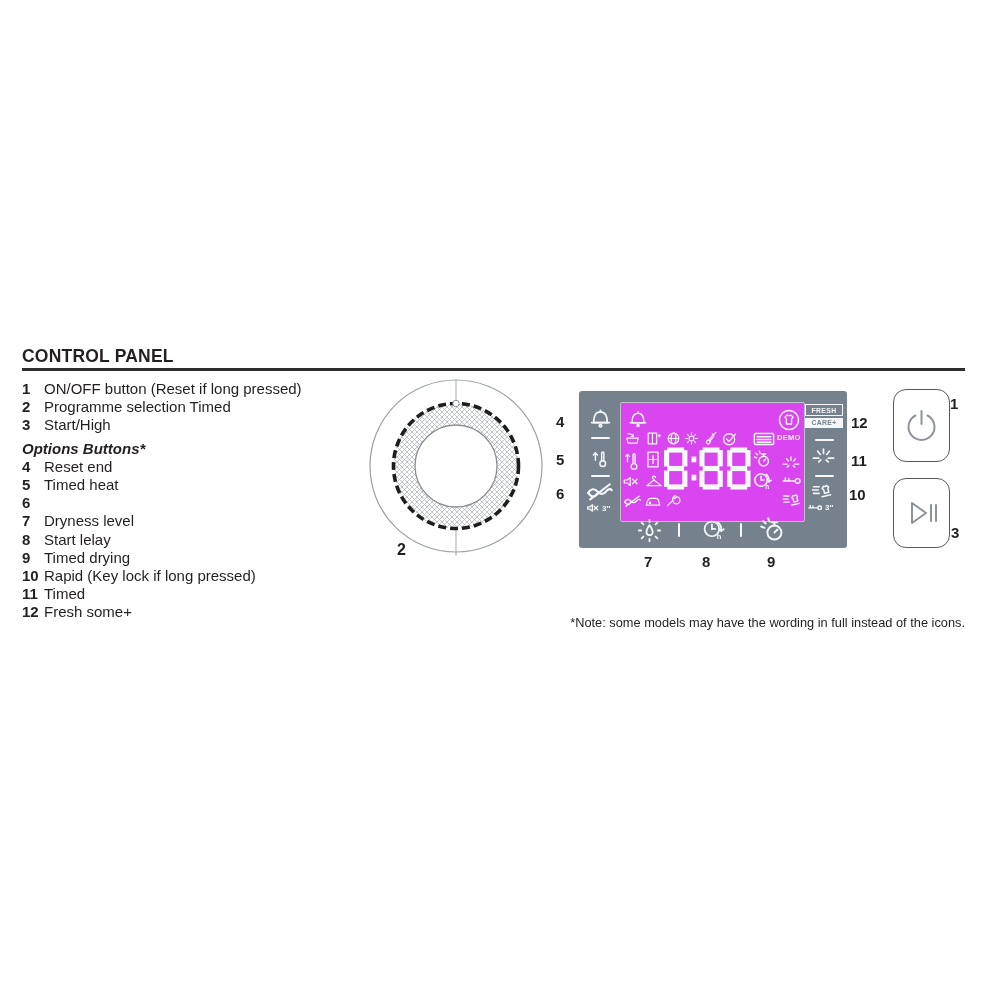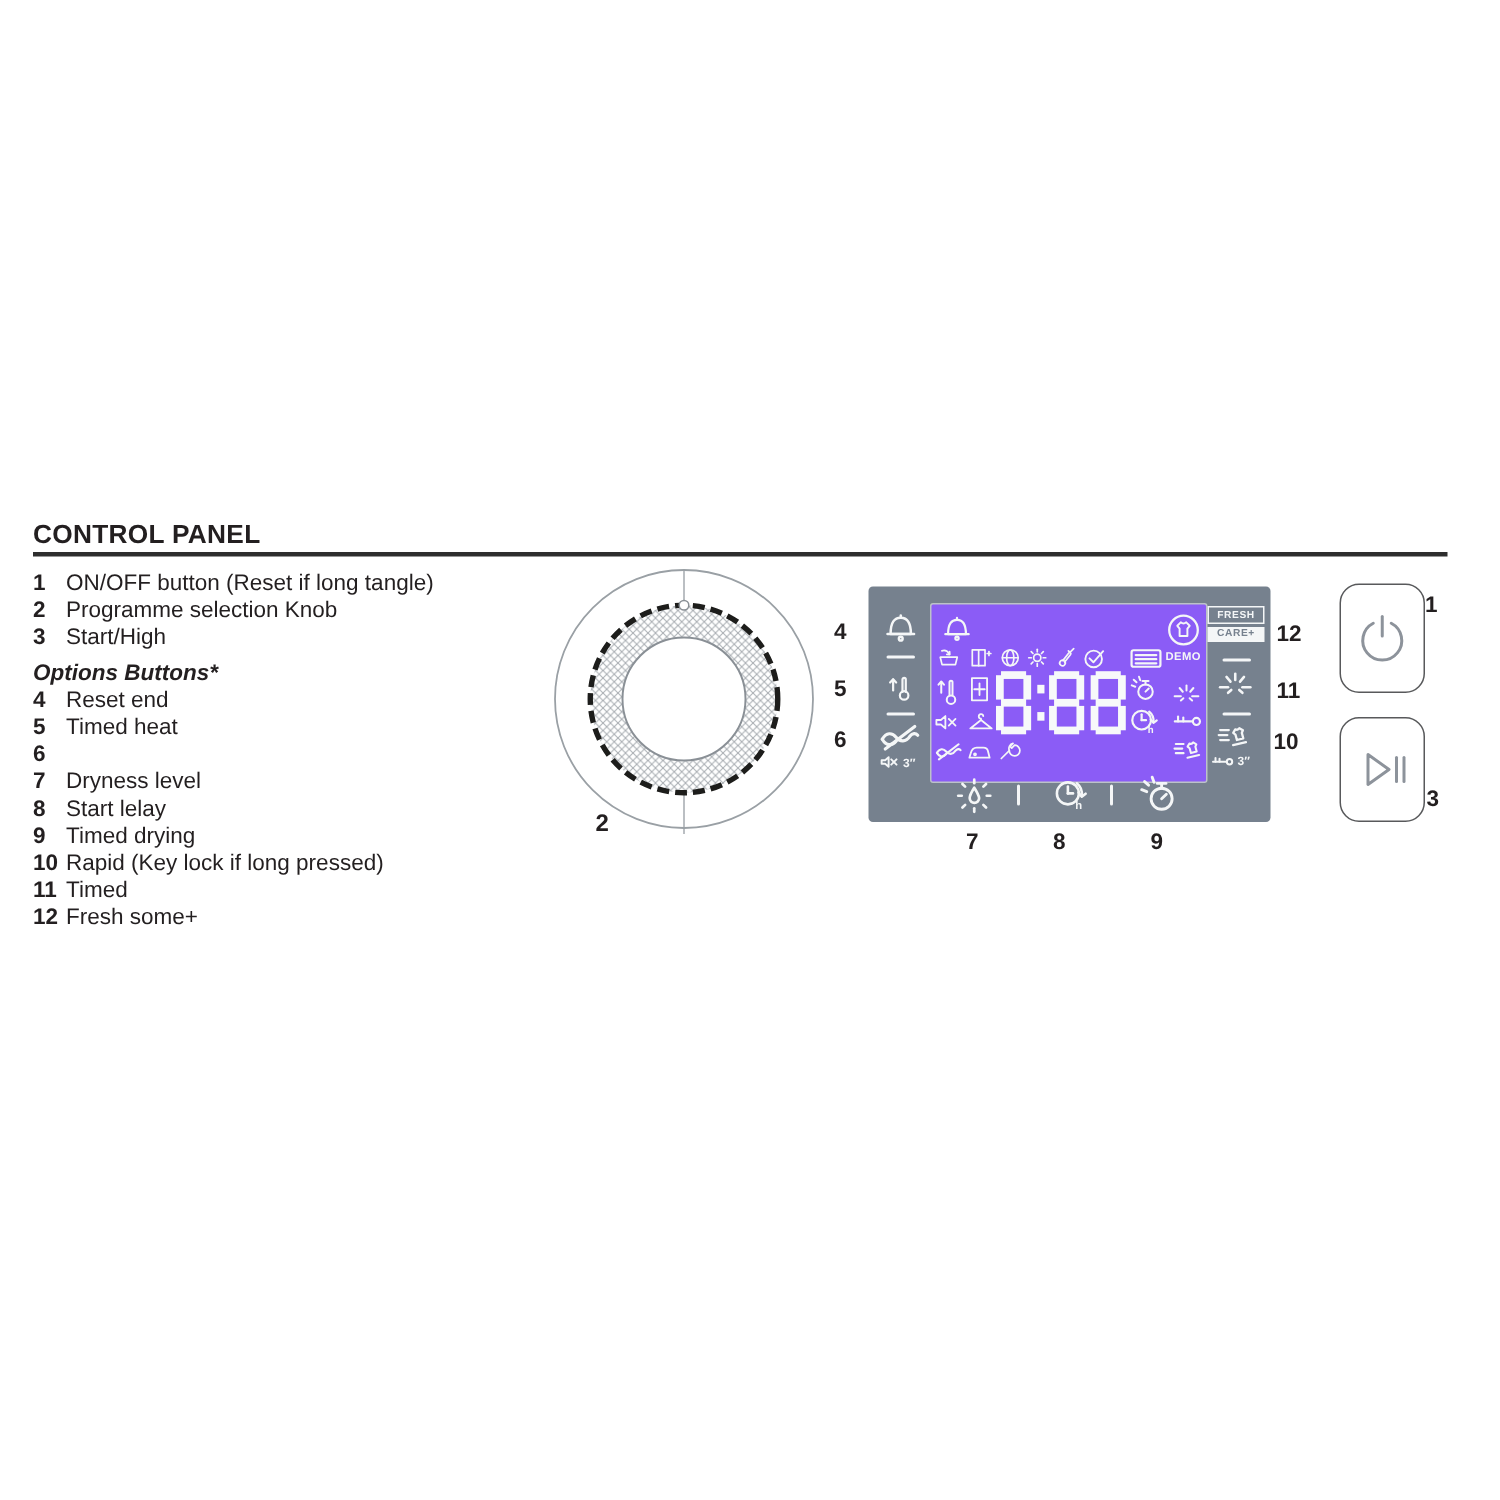--- a/index.html
+++ b/index.html
@@ -7,21 +7,21 @@
         font-family:"Liberation Sans",sans-serif;color:#231f20;overflow:hidden;border-radius:22px;}
   .abs{position:absolute;}
   .title{font-size:17.5px;font-weight:bold;letter-spacing:.2px;}
   .rule{background:#2e2e2e;height:2.5px;}
   .legend{font-size:15px;line-height:18.2px;}
   .lrow{display:flex;height:18.2px;align-items:center;}
   .lnum{width:22px;font-weight:bold;flex:none;}
   .lhead{font-weight:bold;height:18.2px;margin-top:5px;display:flex;align-items:center;font-style:italic;}
   .co{font-weight:bold;font-size:15px;color:#231f20;}
   .panel{background:#76818e;border-radius:3px;}
-  .display{background:#8b5cf6;border:1.5px solid #bcc2c8;border-radius:2px;}
+  .display{background:#d946ef;border:1.5px solid #bcc2c8;border-radius:2px;}
   svg.stk{fill:none;stroke:#f4f6f7;stroke-width:1.6;stroke-linecap:round;stroke-linejoin:round;display:block;}
   svg.stk text{stroke:none;fill:#f4f6f7;font-family:"Liberation Sans",sans-serif;}
   .sep-h{background:#f4f6f7;height:2px;border-radius:1px;}
   .sep-v{background:#f4f6f7;width:2px;border-radius:1px;}
   .demo{font-size:7.5px;font-weight:bold;color:#f4f6f7;letter-spacing:.3px;}
   .badge-top{border:1.2px solid #f4f6f7;color:#f4f6f7;font-size:6.8px;font-weight:bold;
              text-align:center;padding:1.5px 0;letter-spacing:.4px;}
   .badge-bot{background:#f4f6f7;color:#76818e;font-size:6.8px;font-weight:bold;
              text-align:center;padding:1.5px 0;letter-spacing:.4px;margin-top:1.5px;}
   .holdtxt{font-size:8px;color:#f4f6f7;font-weight:bold;}
@@ -33,25 +33,25 @@
 <body>
 
 <div class="page">
 
   <div class="abs title" style="left:22px;top:346px;">CONTROL PANEL</div>
   <div class="abs rule" style="left:22px;top:368px;width:943px;"></div>
 
   <div class="abs legend" style="left:22px;top:380px;width:330px;">
     <div class="lrow">
         <span class="lnum">1</span>
-        <span>ON/OFF button (Reset if long tangle)</span>
+        <span>ON/OFF button (Reset if long pressed)</span>
       </div>
     <div class="lrow">
         <span class="lnum">2</span>
-        <span>Programme selection Knob</span>
+        <span>Programme selection Timed</span>
       </div>
     <div class="lrow">
         <span class="lnum">3</span>
         <span>Start/High</span>
       </div>
     <div class="lhead">Options Buttons*</div>
     <div class="lrow">
         <span class="lnum">4</span>
         <span>Reset end</span>
       </div>
@@ -376,14 +376,15 @@
 
   <div class="abs hwbtn" style="left:893px;top:478px;width:55px;height:68px;">
     <svg width="55" height="68" viewBox="0 0 55 68" style="display:block;">
       <path d="M18 24 L32 34 L18 44 Z" fill="none" stroke="#8d939b" stroke-width="2" stroke-linejoin="round"></path>
       <line x1="37" y1="26" x2="37" y2="42" stroke="#8d939b" stroke-width="2" stroke-linecap="round"></line>
       <line x1="42" y1="26" x2="42" y2="42" stroke="#8d939b" stroke-width="2" stroke-linecap="round"></line>
     </svg>
   </div>
   <div class="abs co" style="left:951px;top:524px;">3</div>
 
+  <div class="abs note" style="right:35px;top:615px;">*Note: some models may have the wording in full instead of the icons.</div>
 
 </div>
 
 </body></html>

